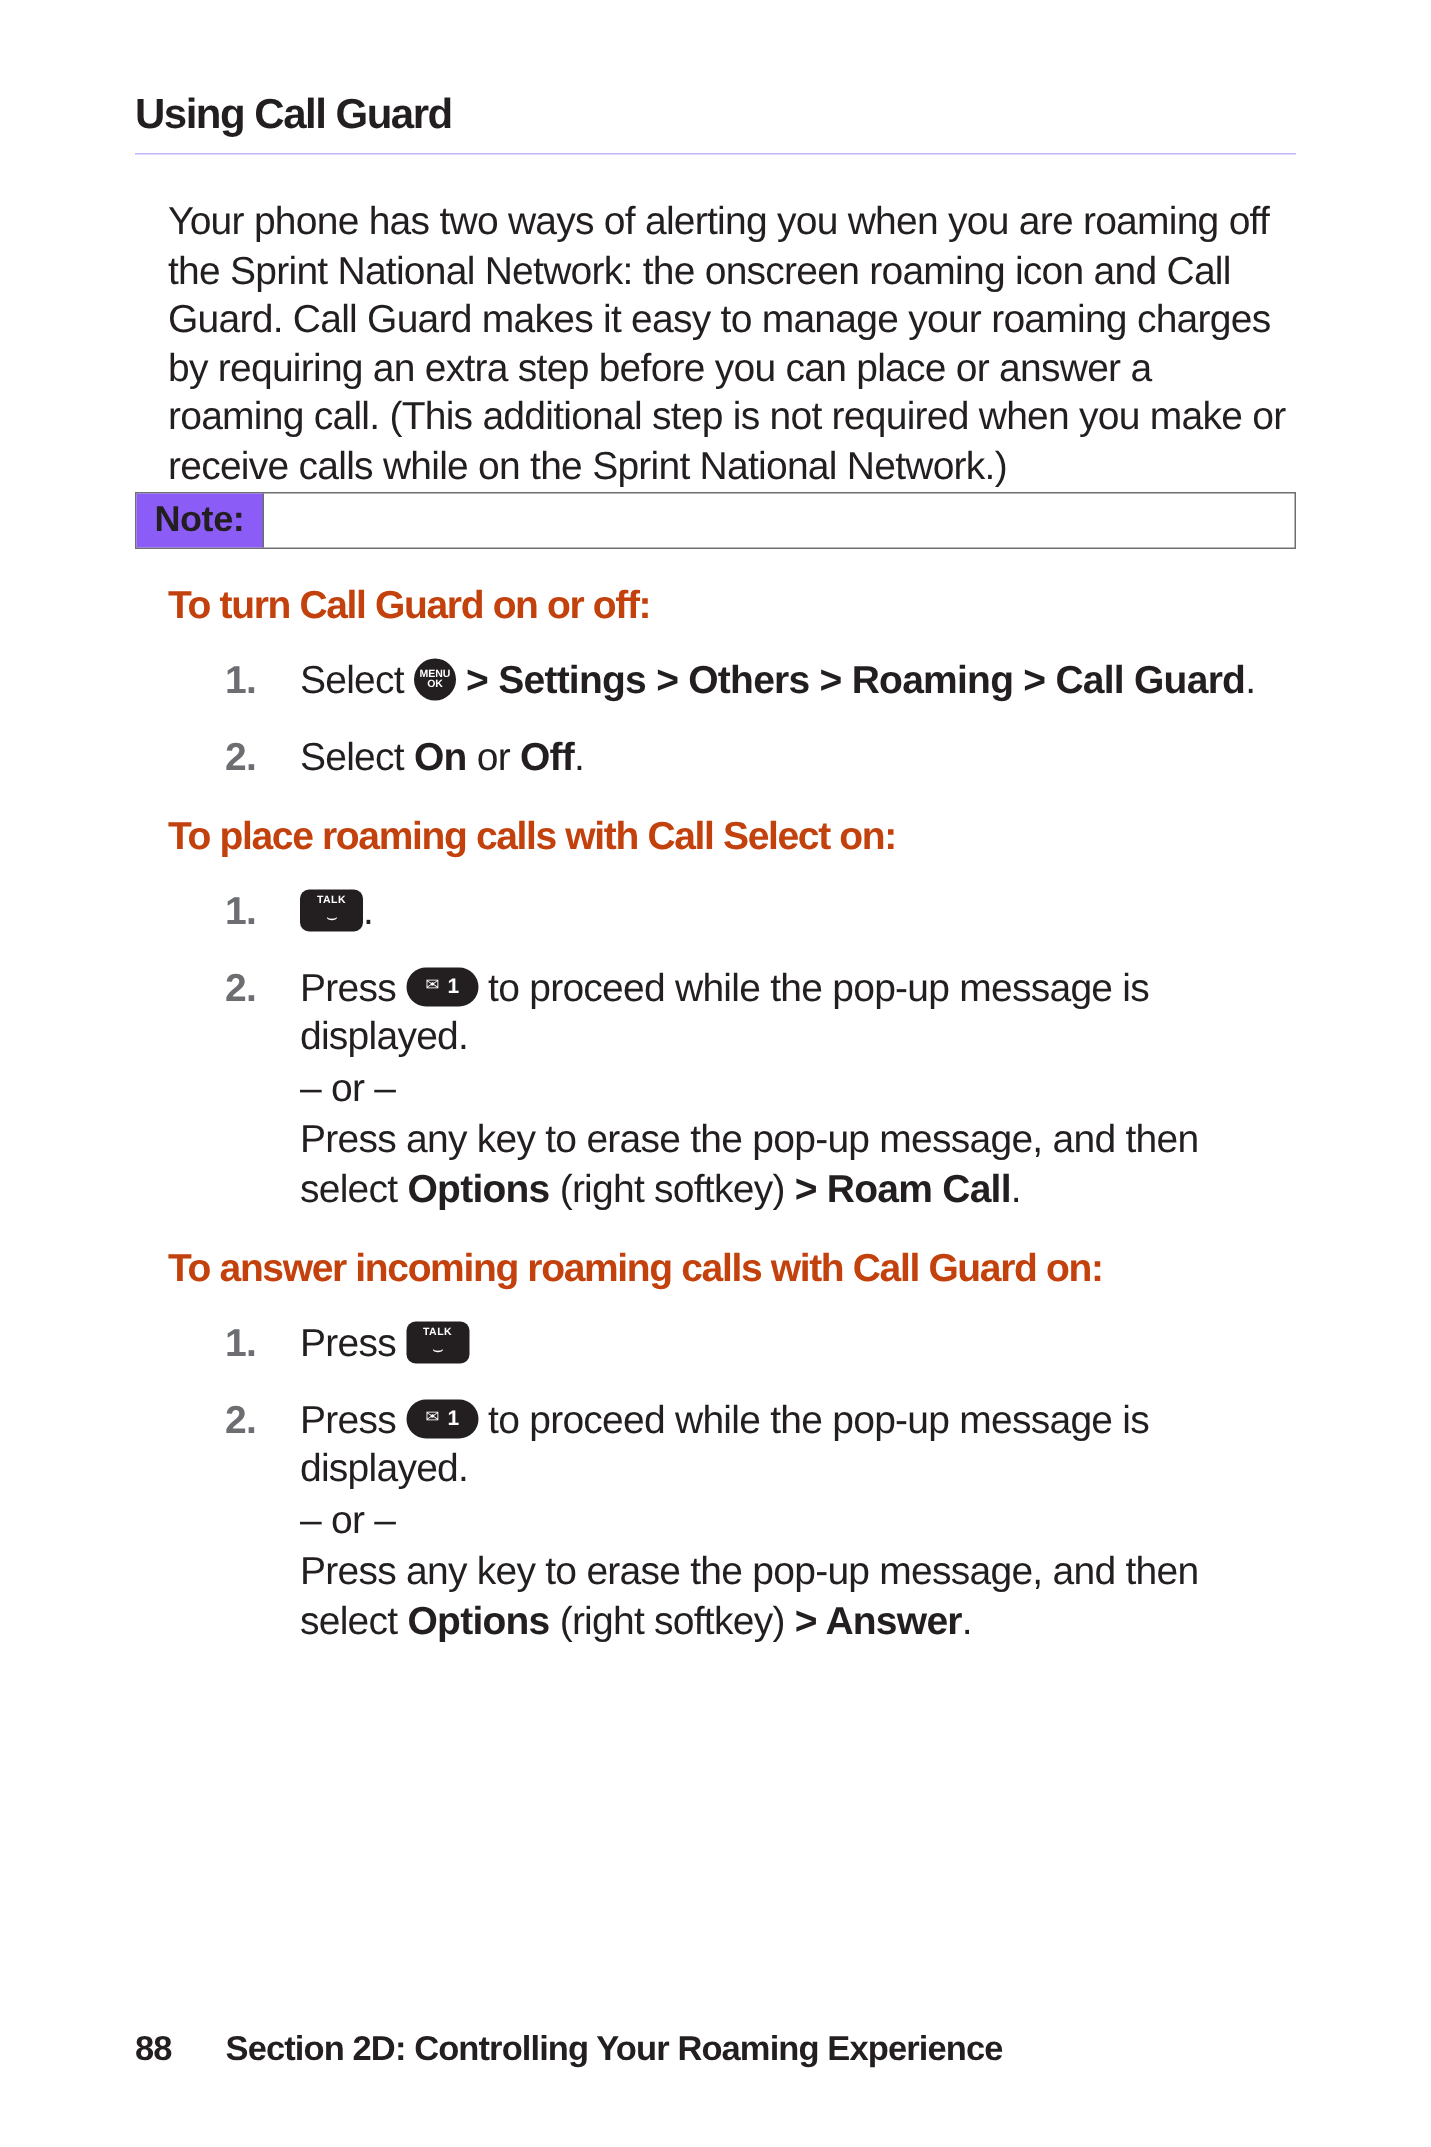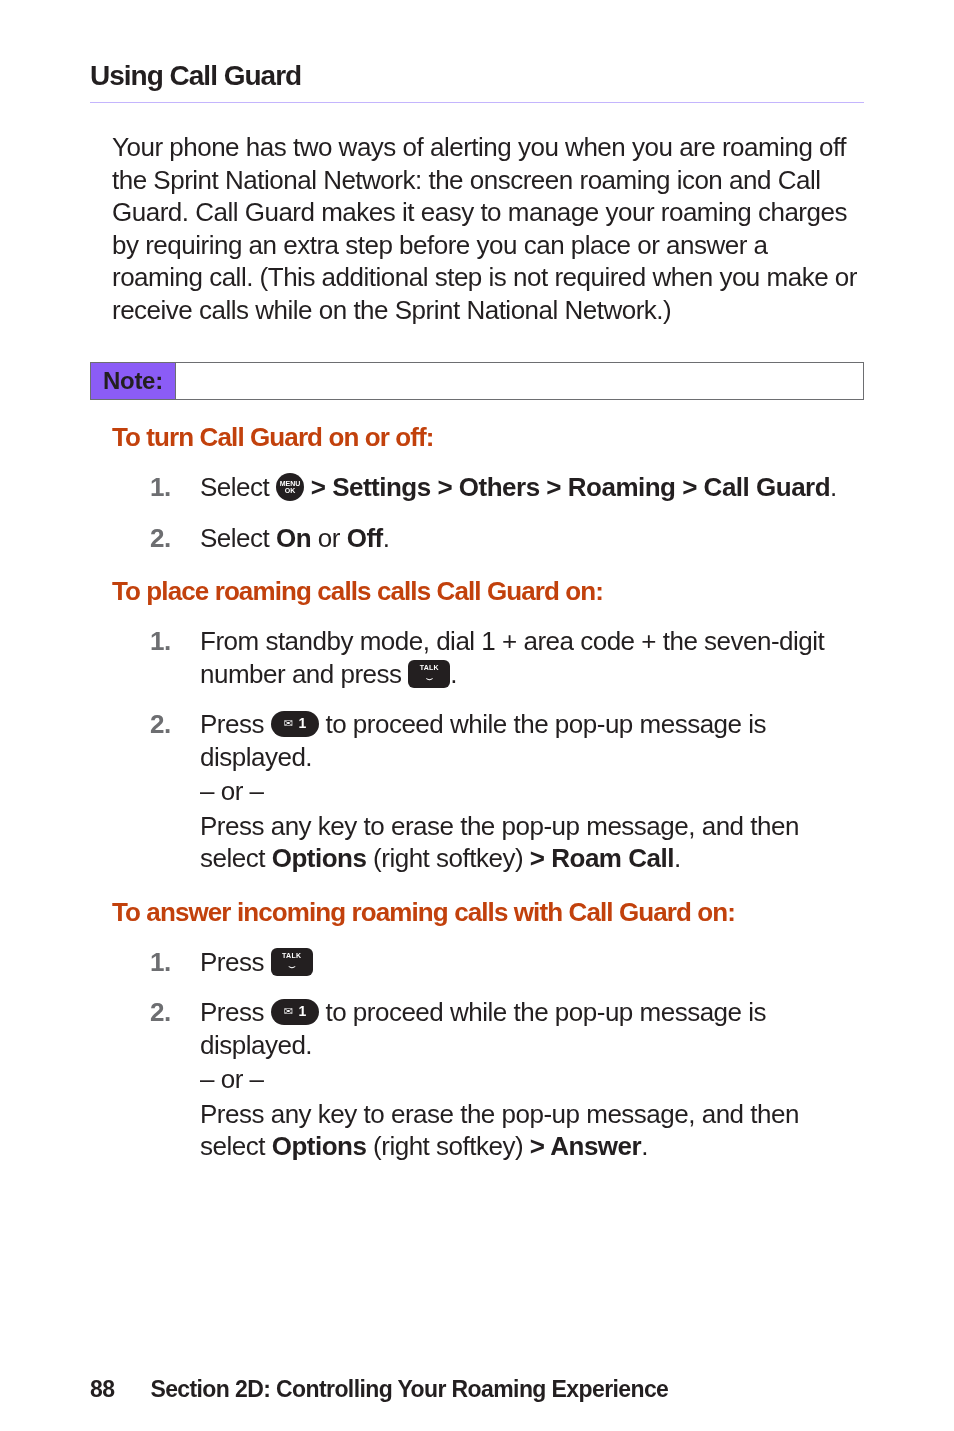--- a/index.html
+++ b/index.html
@@ -17,21 +17,21 @@
       font-size: 28px;
       font-weight: bold;
       border-bottom: 1px solid #c4b5fd;
       padding-bottom: 10px;
       margin-bottom: 28px;
       letter-spacing: -1px;
     }
     .intro {
       font-size: 26px;
       line-height: 1.25;
-      margin: 0 0 36px 22px;
+      margin: 0 0 2px 22px;
       letter-spacing: -0.5px;
     }
     .notebox {
       display: flex;
       border: 1.5px solid #6d6e71;
       margin: 0 0 22px 0;
     }
     .notebox .label {
       background: #8b5cf6;
       padding: 4px 12px;
@@ -115,21 +115,21 @@
       background: #231f20;
       border-radius: 13px;
       color: #fff;
       font-size: 13px;
       gap: 6px;
     }
     .icon-one .env { font-size: 11px; }
     .icon-one .num { font-size: 14px; font-weight: bold; }
     .footer {
       position: absolute;
-      bottom: 28px;
+      bottom: 52px;
       left: 90px;
       font-size: 23px;
       font-weight: bold;
       letter-spacing: -0.6px;
     }
     .footer .pg { display: inline-block; margin-right: 36px; }
   </style>
 </head>
 <body>
 
@@ -147,24 +147,24 @@
     <span>Select </span><span class="icon-menu">
         <span>MENU</span>
         <span>OK</span>
       </span><strong> &gt; Settings &gt; Others &gt; Roaming &gt; Call Guard</strong><span>.</span>
   </li>
   <li>
     <span>Select </span><strong>On</strong><span> or </span><strong>Off</strong><span>.</span>
   </li>
 </ol>
 
-<p class="subhead">To place roaming calls calls Call Guard on:</p>
+<p class="subhead">To place roaming calls with Call Select on:</p>
 <ol class="steps">
   <li>
-    <span>From standby mode, dial 1 + area code + the seven-digit number and press </span><span class="icon-talk">
+    <span class="icon-talk">
         <span class="tlk">TALK</span>
         <span class="ph">⌣</span>
       </span><span>.</span>
   </li>
   <li>
     <span>Press </span><span class="icon-one">
         <span class="env">✉</span>
         <span class="num">1</span>
       </span><span> to proceed while the pop-up message is displayed.</span>
     <span class="or">– or –</span>

